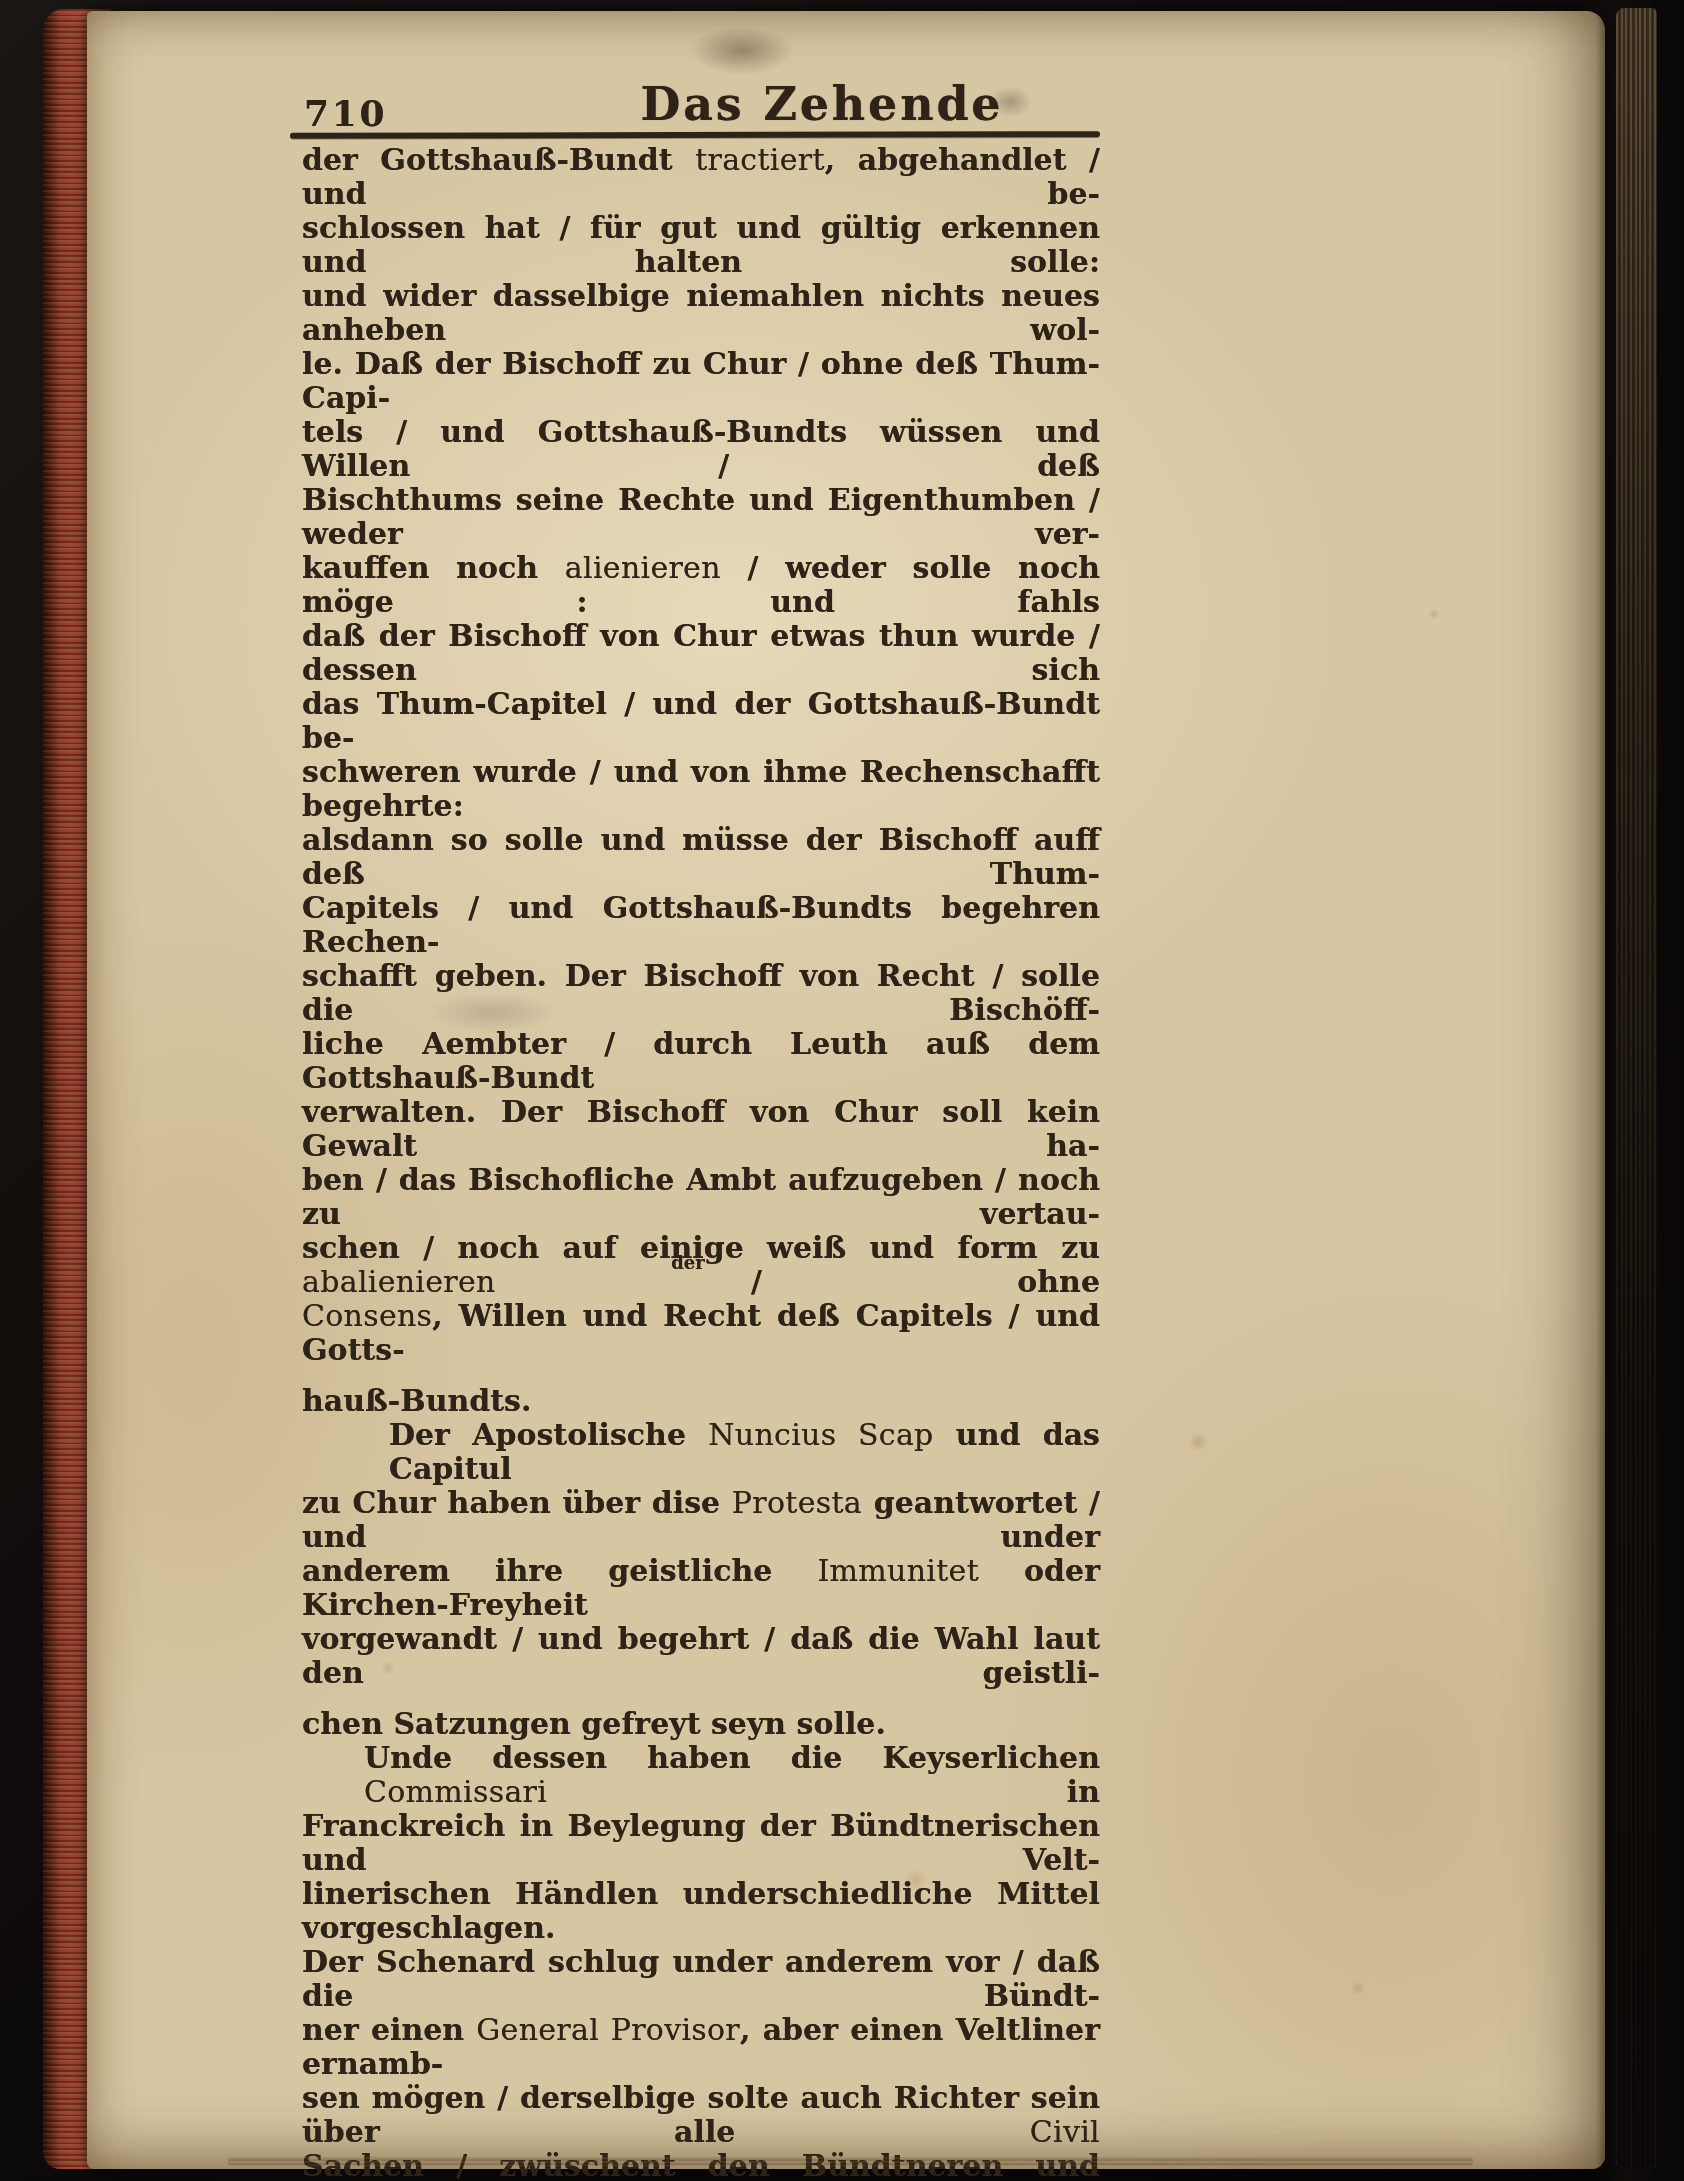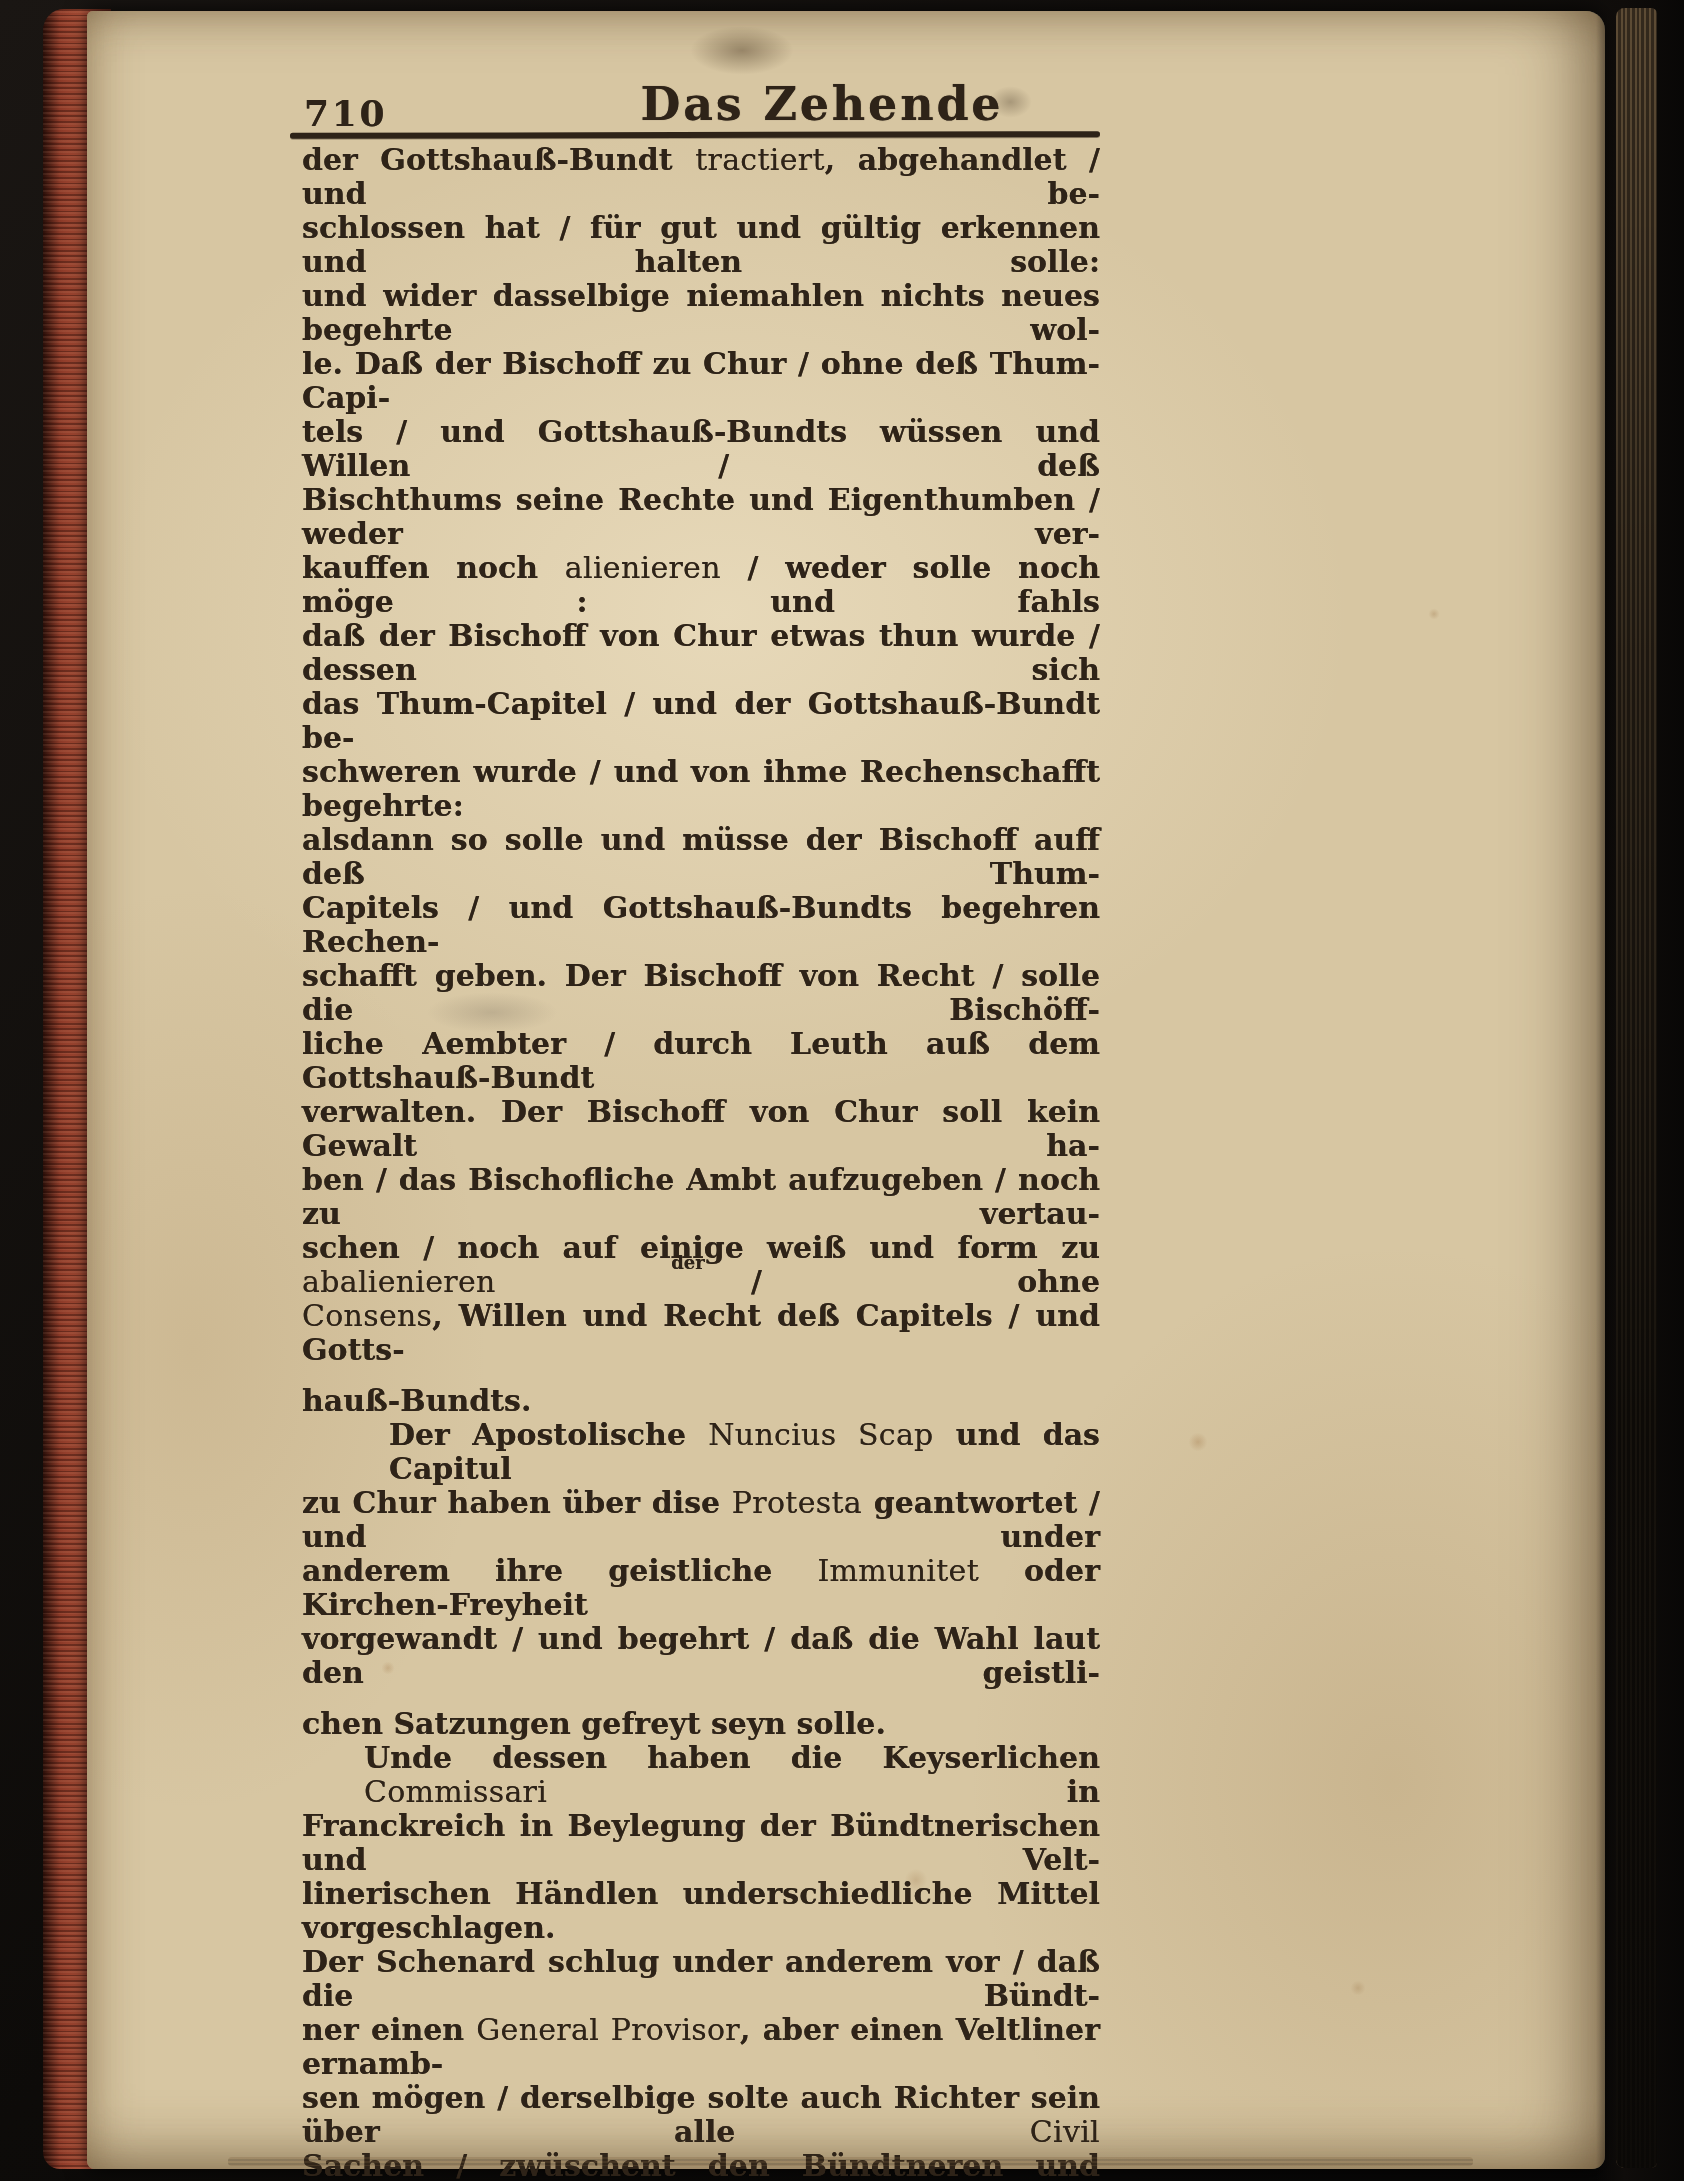--- a/index.html
+++ b/index.html
@@ -131,21 +131,21 @@
 
     <div class="header-row">
       <span class="pagenum">710</span>
       <span class="running-header">Das Zehende</span>
     </div>
     <div class="rule"></div>
 
     <div class="textblock">
       <p class="textline">der Gottshauß-Bundt <span class="antiqua">tractiert</span>, abgehandlet / und be-</p>
       <p class="textline">schlossen hat / für gut und gültig erkennen und halten solle:</p>
-      <p class="textline">und wider dasselbige niemahlen nichts neues begehrte wol-</p>
+      <p class="textline">und wider dasselbige niemahlen nichts neues anheben wol-</p>
       <p class="textline">le.  Daß der Bischoff zu Chur / ohne deß Thum-Capi-</p>
       <p class="textline">tels / und Gottshauß-Bundts wüssen und Willen / deß</p>
       <p class="textline">Bischthums seine Rechte und Eigenthumben / weder ver-</p>
       <p class="textline">kauffen noch <span class="antiqua">alienieren</span> / weder solle noch möge : und fahls</p>
       <p class="textline">daß der Bischoff von Chur etwas thun wurde / dessen sich</p>
       <p class="textline">das Thum-Capitel / und der Gottshauß-Bundt be-</p>
       <p class="textline">schweren wurde / und von ihme Rechenschafft begehrte:</p>
       <p class="textline">alsdann so solle und müsse der Bischoff auff deß Thum-</p>
       <p class="textline">Capitels / und Gottshauß-Bundts begehren Rechen-</p>
       <p class="textline">schafft geben.  Der Bischoff von Recht / solle die Bischöff-</p>

